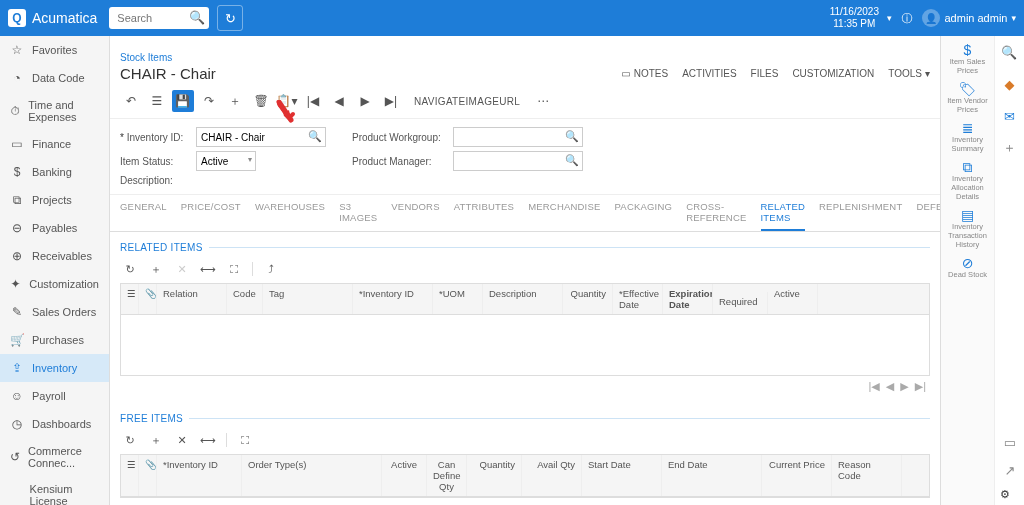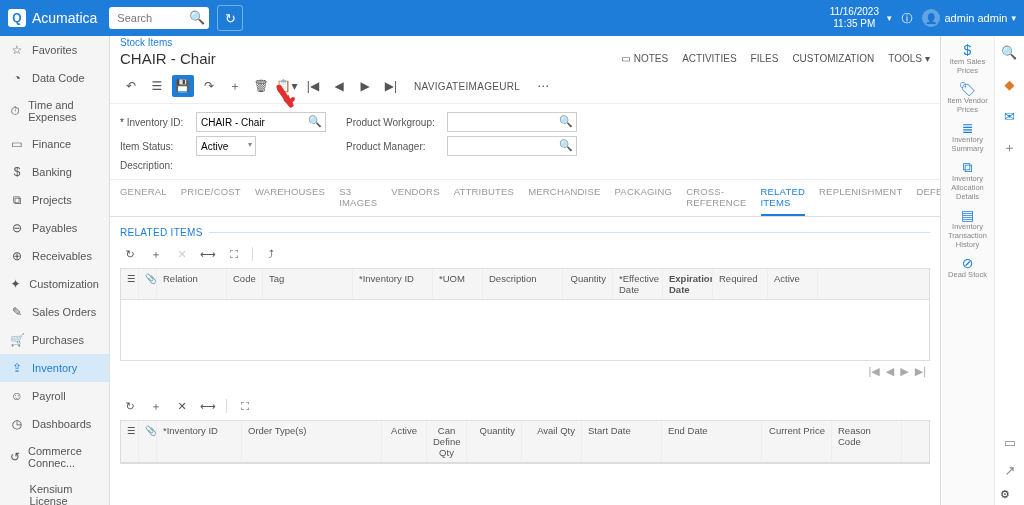--- a/index.html
+++ b/index.html
@@ -19,34 +19,34 @@
 .help-btn, .user-box { display: flex; align-items: center; gap: 4px; font-size: 11px; cursor: pointer; }
 .user-icon { width: 18px; height: 18px; background: rgba(255,255,255,0.3); border-radius: 50%; display: flex; align-items: center; justify-content: center; font-size: 10px; }
 
 .layout { display: flex; height: calc(100% - 36px); }
 .leftnav { width: 110px; background: #f5f5f5; border-right: 1px solid #ddd; overflow: hidden; }
 .nav-item { display: flex; align-items: center; gap: 8px; padding: 7px 10px; font-size: 11px; color: #555; cursor: pointer; }
 .nav-item.active { background: #d6e9f8; color: #1e7dd8; }
 .nav-item .ico { width: 14px; text-align: center; font-size: 12px; }
 
 .main { flex: 1; display: flex; flex-direction: column; overflow: hidden; background: #fff; }
-.crumb-row { padding: 1px 10px 0; font-size: 10px; color: #1e7dd8; }
+.crumb-row { padding: 16px 10px 0; font-size: 10px; color: #1e7dd8; }
 .title-row { display: flex; align-items: center; padding: 2px 10px 6px; }
 .title { font-size: 15px; font-weight: 400; color: #333; }
 .title-spacer { flex: 1; }
 .title-actions { display: flex; gap: 14px; font-size: 10px; color: #555; }
 .title-action { display: flex; align-items: center; gap: 3px; cursor: pointer; }
 
 .toolbar { display: flex; align-items: center; gap: 4px; padding: 2px 10px 6px; border-bottom: 1px solid #eee; position: relative; }
 .tbtn { width: 22px; height: 22px; display: flex; align-items: center; justify-content: center; color: #555; font-size: 12px; cursor: pointer; border-radius: 2px; }
 .tbtn.save { background: #1e7dd8; color: #fff; }
 .tbtn-text { padding: 0 8px; height: 22px; display: flex; align-items: center; font-size: 10px; color: #555; cursor: pointer; letter-spacing: 0.3px; }
 .red-arrow { position: absolute; left: 165px; top: 12px; pointer-events: none; }
 
-.form-area { padding: 8px 10px; display: flex; gap: 20px; border-bottom: 1px solid #eee; }
+.form-area { padding: 8px 10px; display: flex; gap: 26px; border-bottom: 1px solid #eee; }
 .form-col { display: flex; flex-direction: column; gap: 4px; }
 .form-row { display: flex; align-items: center; gap: 6px; }
 .form-label { width: 70px; font-size: 10px; color: #555; text-align: left; }
 .form-label.req::before { content: "* "; color: #333; }
 .form-input { height: 20px; border: 1px solid #ccc; padding: 0 4px; font-size: 10px; background: #fff; }
 .form-input.lookup { width: 130px; }
 .form-input.wide { width: 150px; }
 .lookup-wrap { position: relative; }
 .lookup-ico { position: absolute; right: 4px; top: 3px; font-size: 11px; color: #888; pointer-events: none; }
 .select-wrap { position: relative; }
@@ -71,21 +71,21 @@
 .gbody { min-height: 60px; background: #fff; }
 .grid-footer { display: flex; justify-content: flex-end; gap: 6px; padding: 4px; font-size: 11px; color: #aaa; }
 .grid-footer span { cursor: pointer; }
 
 .related-grid .c0 { width: 18px; } .related-grid .c1 { width: 18px; }
 .related-grid .c2 { width: 70px; } .related-grid .c3 { width: 36px; }
 .related-grid .c4 { width: 90px; } .related-grid .c5 { width: 80px; }
 .related-grid .c6 { width: 80px; } .related-grid .c7 { width: 50px; }
 .related-grid .c8 { width: 50px; text-align: right; } .related-grid .c9 { width: 50px; }
 .related-grid .c10 { width: 50px; font-weight: bold; } .related-grid .c11 { width: 55px; }
-.related-grid .c12 { width: 55px; } .related-grid .c13 { width: 50px; }
+.related-grid .c12 { width: 55px; margin-top: 8px; } .related-grid .c13 { width: 50px; }
 
 .free-grid .c0 { width: 18px; } .free-grid .c1 { width: 18px; }
 .free-grid .c2 { width: 85px; } .free-grid .c3 { width: 140px; }
 .free-grid .c4 { width: 45px; text-align: center; } .free-grid .c5 { width: 40px; text-align: center; }
 .free-grid .c6 { width: 55px; text-align: right; } .free-grid .c7 { width: 60px; text-align: right; }
 .free-grid .c8 { width: 80px; } .free-grid .c9 { width: 100px; }
 .free-grid .c10 { width: 70px; text-align: right; } .free-grid .c11 { width: 70px; }
 
 .rightrail { width: 54px; background: #fafafa; border-left: 1px solid #ddd; display: flex; flex-direction: column; align-items: center; padding-top: 6px; gap: 2px; }
 .rail-item { width: 46px; padding: 4px 2px; text-align: center; font-size: 7.5px; color: #888; cursor: pointer; line-height: 9px; }
@@ -314,20 +314,24 @@
       </div>
       <div class="grid-footer">
         <span>|◀</span>
         <span>◀</span>
         <span>▶</span>
         <span>▶|</span>
       </div>
     </div>
 
     <div class="section">
+      <div class="section-title">
+          <span>FREE ITEMS</span>
+          <span class="line"></span>
+        </div>
       <div class="grid-toolbar">
         <span class="gbtn">↻</span>
         <span class="gbtn">＋</span>
         <span class="gbtn">✕</span>
         <span class="gbtn">⟷</span>
         <span class="gsep"></span>
         <span class="gbtn">⛶</span>
       </div>
       <div class="grid free-grid">
         <div class="ghead">

